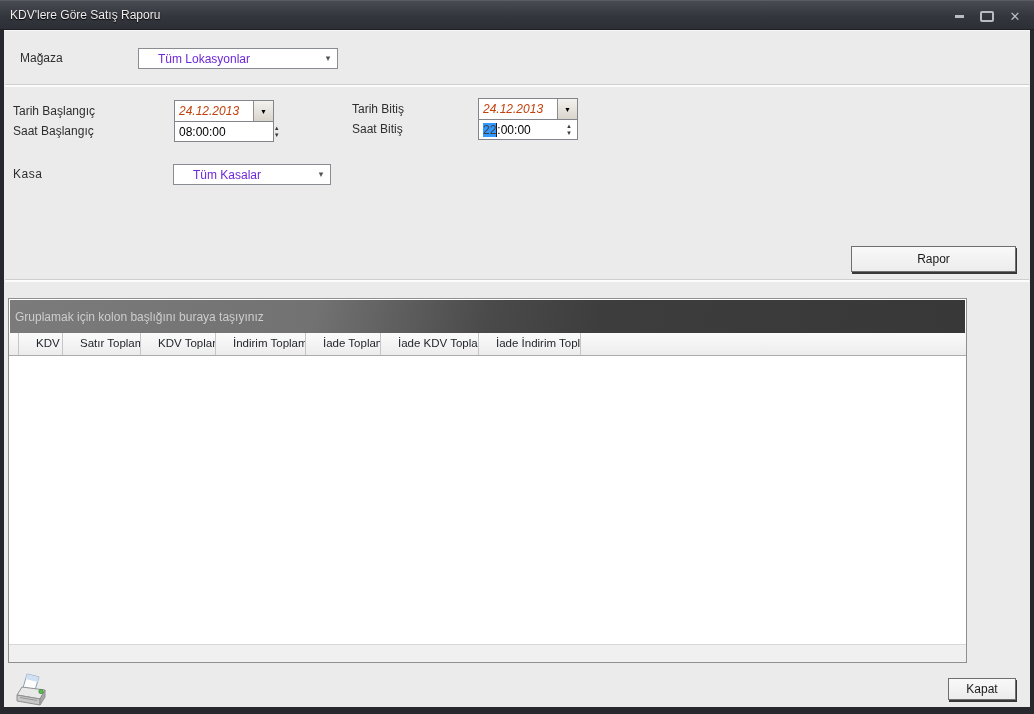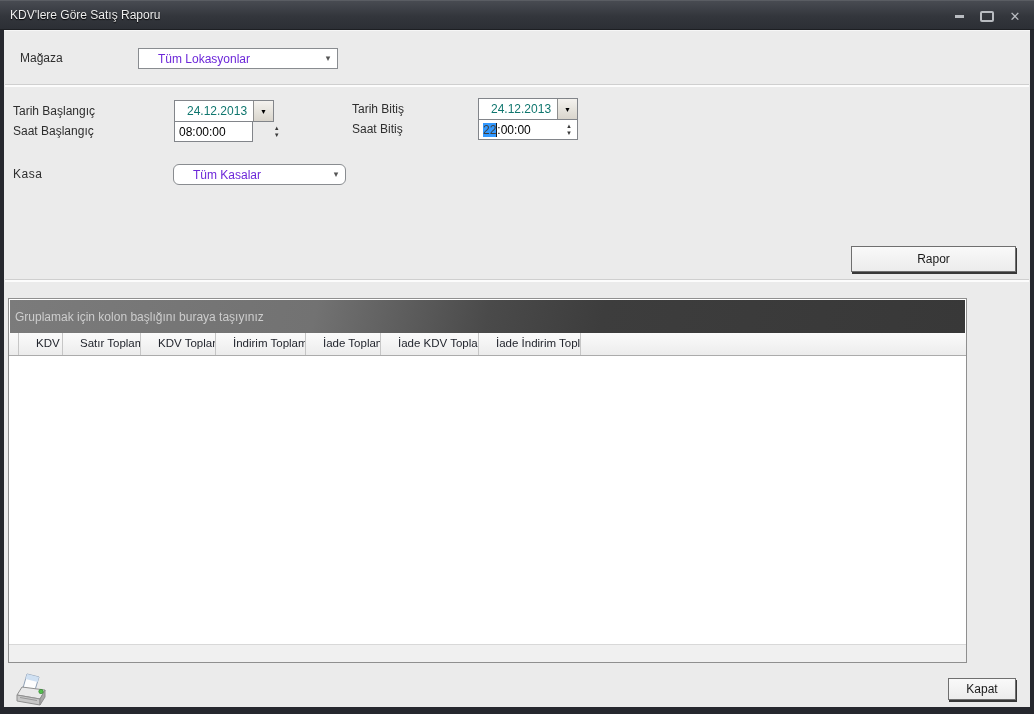--- a/index.html
+++ b/index.html
@@ -36,21 +36,21 @@
   .combo{
     position:absolute;background:#fff;border:1px solid #898c90;box-sizing:border-box;
     display:flex;align-items:center;height:21px;
   }
   .combo .cval{flex:1;padding-left:19px;color:#6d28d9;white-space:nowrap;overflow:hidden;}
   .combo .carrow{width:18px;text-align:center;color:#555;font-size:9px;line-height:1;}
   .datefield{
     position:absolute;background:#fff;border:1px solid #82858a;box-sizing:border-box;
     height:22px;display:flex;align-items:stretch;
   }
-  .datefield .dval{flex:1;display:flex;align-items:center;padding-left:12px;color:#0f766e;}
+  .datefield .dval{flex:1;display:flex;align-items:center;padding-left:4px;color:#c2410c;font-style:italic;}
   .datebtn{
     width:19px;display:flex;align-items:center;justify-content:center;
     background:linear-gradient(#f4f2ee,#d9d5cc);border-left:1px solid #8e8e8e;
     color:#000;font-size:7px;line-height:1;
   }
   .timefield{
     position:absolute;background:#fff;border:1px solid #82858a;box-sizing:border-box;
     height:21px;display:flex;align-items:stretch;
   }
   .timefield .tval{flex:1;display:flex;align-items:center;padding-left:4px;color:#000;}
@@ -134,42 +134,42 @@
     <span class="datebtn">▼</span>
   </div>
 
   <span class="flabel" style="left:352px;top:98px;line-height:22px;">Tarih Bitiş</span>
   <div class="datefield" style="left:478px;top:98px;width:100px;">
     <span class="dval">24.12.2013</span>
     <span class="datebtn">▼</span>
   </div>
 
   <span class="flabel" style="left:13px;top:121px;line-height:21px;">Saat Başlangıç</span>
-  <div class="timefield" style="left:174px;top:121px;width:79px;gap:48px;">
+  <div class="timefield" style="left:174px;top:121px;width:100px;gap:48px;">
     <span class="tval">08:00:00</span>
     <span class="spincol">
       <span class="spin">▲</span>
       <span class="spin">▼</span>
     </span>
   </div>
 
   <span class="flabel" style="left:352px;top:119px;line-height:21px;">Saat Bitiş</span>
   <div class="timefield" style="left:478px;top:119px;width:100px;">
     <span class="tval">
         <span class="sel">22</span>
         <span class="caret">:00:00</span>
       </span>
     <span class="spincol">
       <span class="spin">▲</span>
       <span class="spin">▼</span>
     </span>
   </div>
 
   <span class="flabel" style="left:13px;top:164px;line-height:21px;letter-spacing:0.5px;">Kasa</span>
-  <div class="combo" style="left:173px;top:164px;width:173px;border-radius:6px;">
+  <div class="combo" style="left:173px;top:164px;width:158px;">
     <span class="cval">Tüm Kasalar</span>
     <span class="carrow">▾</span>
   </div>
 
   <div class="btn3d" style="left:851px;top:246px;width:165px;height:26px;">
     <span>Rapor</span>
   </div>
 
   <div class="gridpanel">
     <div class="groupband">

